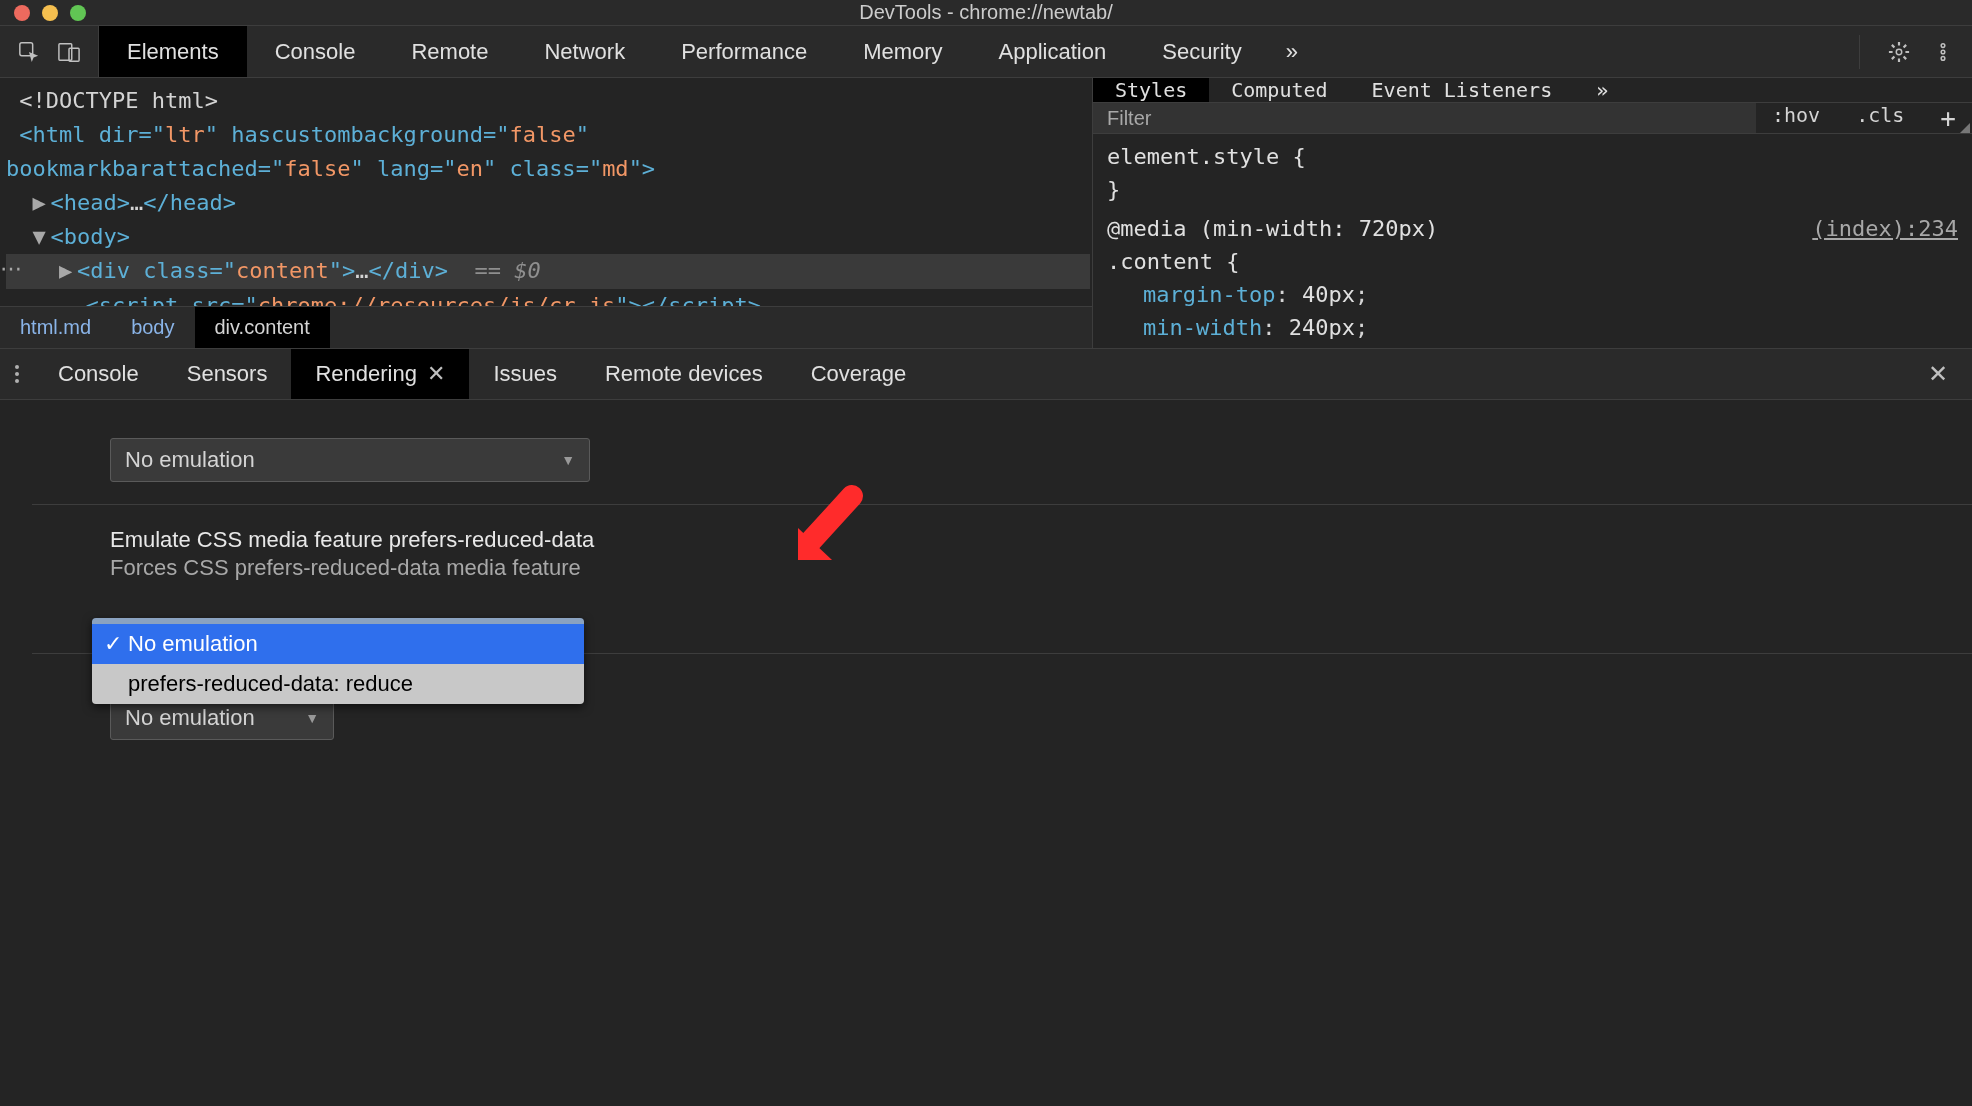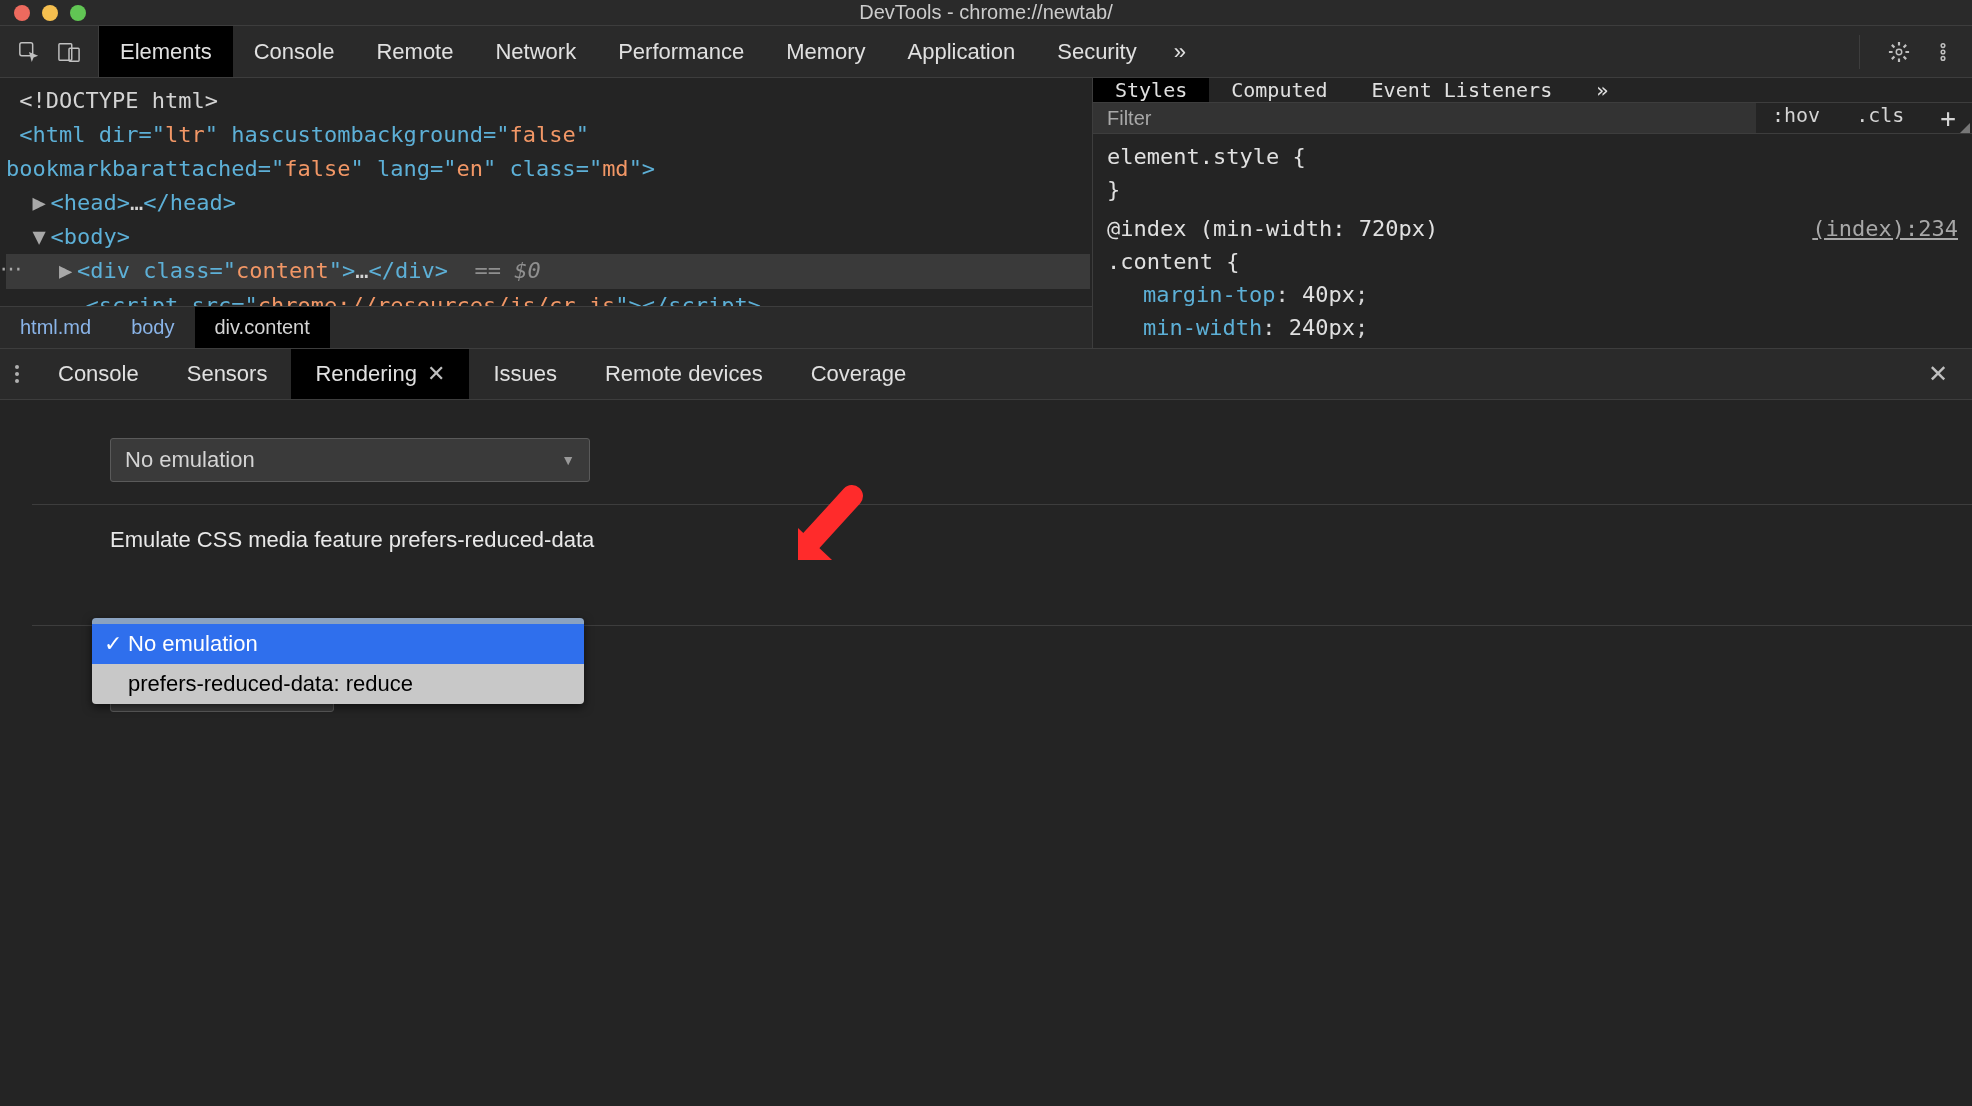--- a/index.html
+++ b/index.html
@@ -58,21 +58,21 @@
     height:52px;
     background:var(--bg-panel);
     display:flex;
     align-items:stretch;
     border-bottom:1px solid var(--tab-border);
   }
   .tb-icons{display:flex;align-items:center;gap:18px;padding:0 18px;border-right:1px solid var(--tab-border);}
   .tb-icon{width:22px;height:22px;display:flex;align-items:center;justify-content:center;}
   .tb-icon svg{fill:none;stroke:#c0c0c0;stroke-width:1.6;}
   .main-tabs{display:flex;align-items:stretch;}
-  .main-tab{display:flex;align-items:center;padding:0 21px;font-size:22px;color:#e0e0e0;cursor:pointer;}
+  .main-tab{display:flex;align-items:center;padding:0 28px;font-size:22px;color:#e0e0e0;cursor:pointer;}
   .main-tab.active{background:var(--bg-black);}
   .tb-right{margin-left:auto;display:flex;align-items:center;gap:22px;padding:0 18px;}
   .tb-sep{width:1px;height:34px;background:var(--tab-border);margin:0 6px;}
   
   
   .split{display:flex;height:270px;}
   .left-pane{flex:1;background:var(--bg);overflow:hidden;position:relative;}
   .right-pane{width:880px;background:var(--bg);border-left:1px solid var(--tab-border);display:flex;flex-direction:column;}
   
   
@@ -233,21 +233,21 @@
         <span>.cls</span>
         <span class="filter-plus">+</span>
       </div>
       <span class="resize-corner"></span>
     </div>
     <div class="styles-body mono">
       <div><span class="css-sel">element.style {</span></div>
       <div><span class="css-sel">}</span></div>
       <div style="margin-top:6px;">
         <span class="src-link">(index):234</span>
-        <span class="css-sel">@index (min-width: 720px)</span>
+        <span class="css-sel">@media (min-width: 720px)</span>
       </div>
       <div><span class="css-sel">.content {</span></div>
       <div style="padding-left:36px;"><span class="css-prop">margin-top</span><span>: </span><span class="css-val">40px</span><span>;</span></div>
       <div style="padding-left:36px;"><span class="css-prop">min-width</span><span>: </span><span class="css-val">240px</span><span>;</span></div>
     </div>
   </div>
 </div>
 
 <div class="drawer-head">
   <div class="d-vdots">
@@ -273,20 +273,21 @@
 
   <div class="select">
     <span>No emulation</span>
     <span class="caret">▼</span>
   </div>
   
   <div class="hr"></div>
 
   <div class="field-block" style="margin-top:0;">
     <div class="field-title">Emulate CSS media feature prefers-reduced-data</div>
+    <div class="field-desc">Forces CSS prefers-reduced-data media feature</div>
   </div>
 
   <div class="open-dropdown border-top">
     <div class="dd-item sel">No emulation</div>
     <div class="dd-item">prefers-reduced-data: reduce</div>
   </div>
 
   <div class="hr under-dd"></div>
 
 

